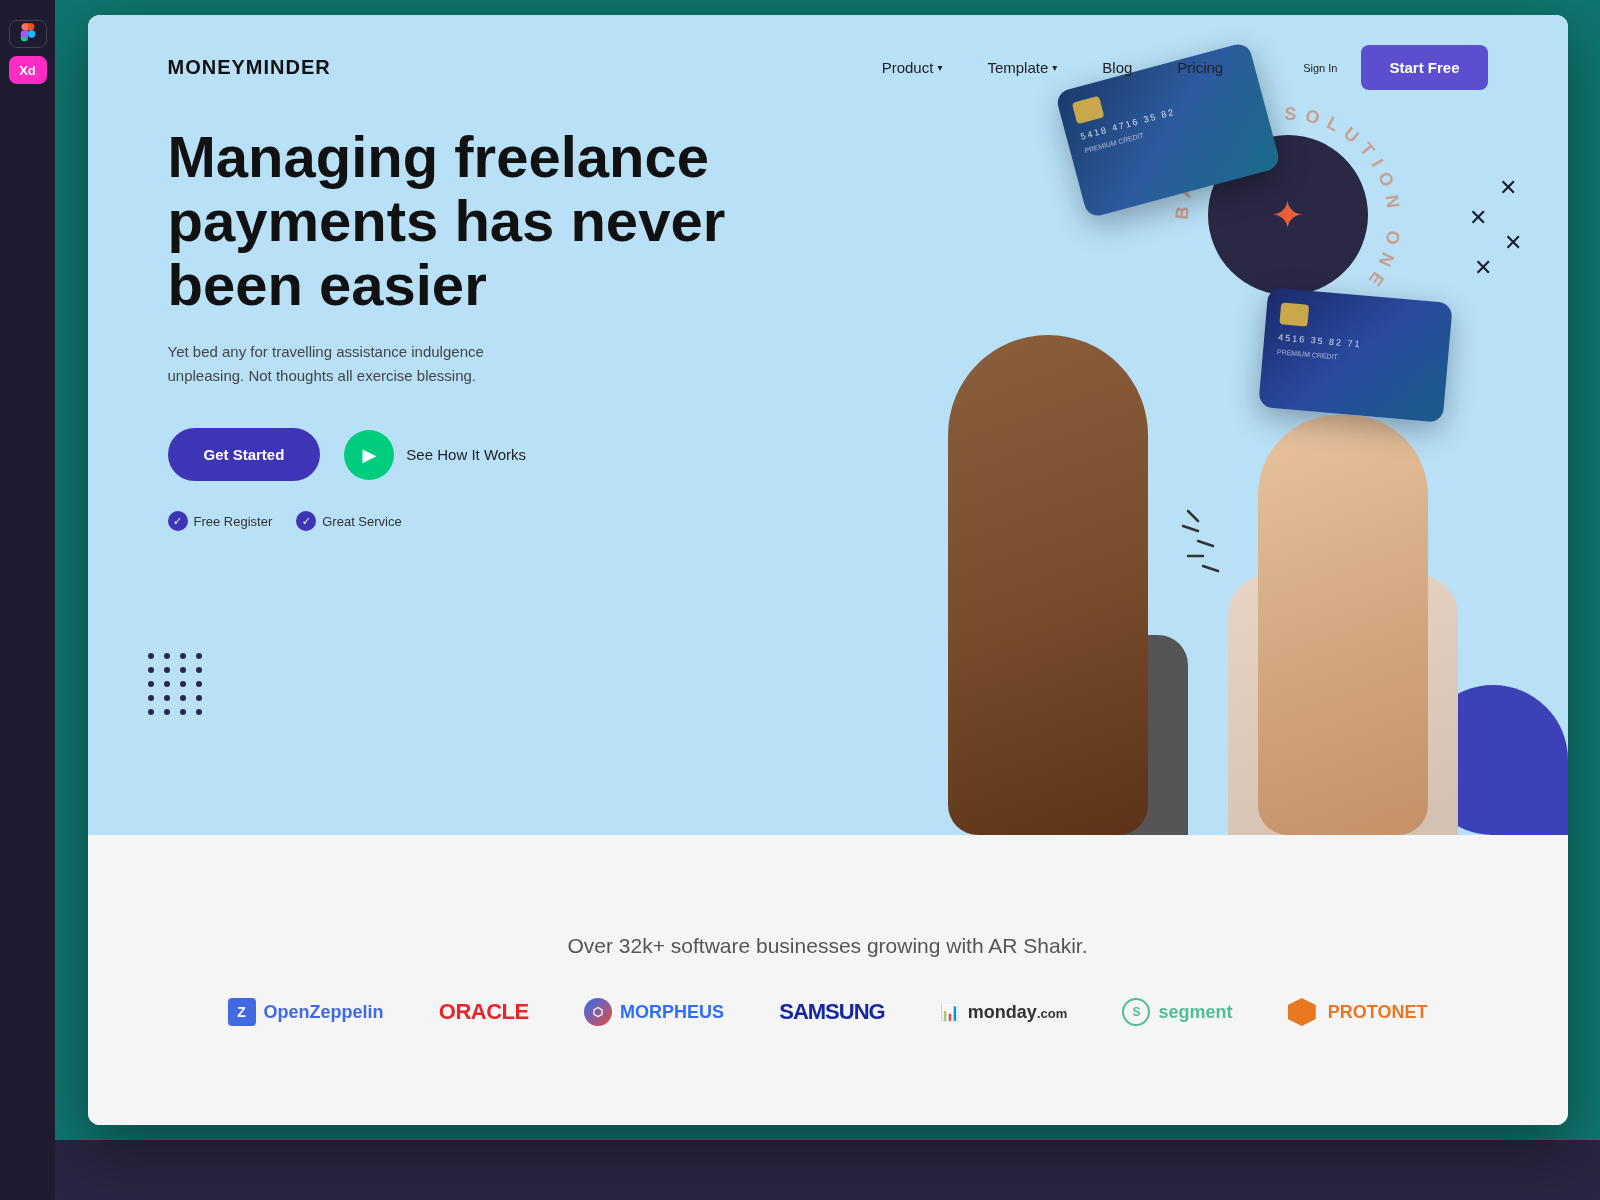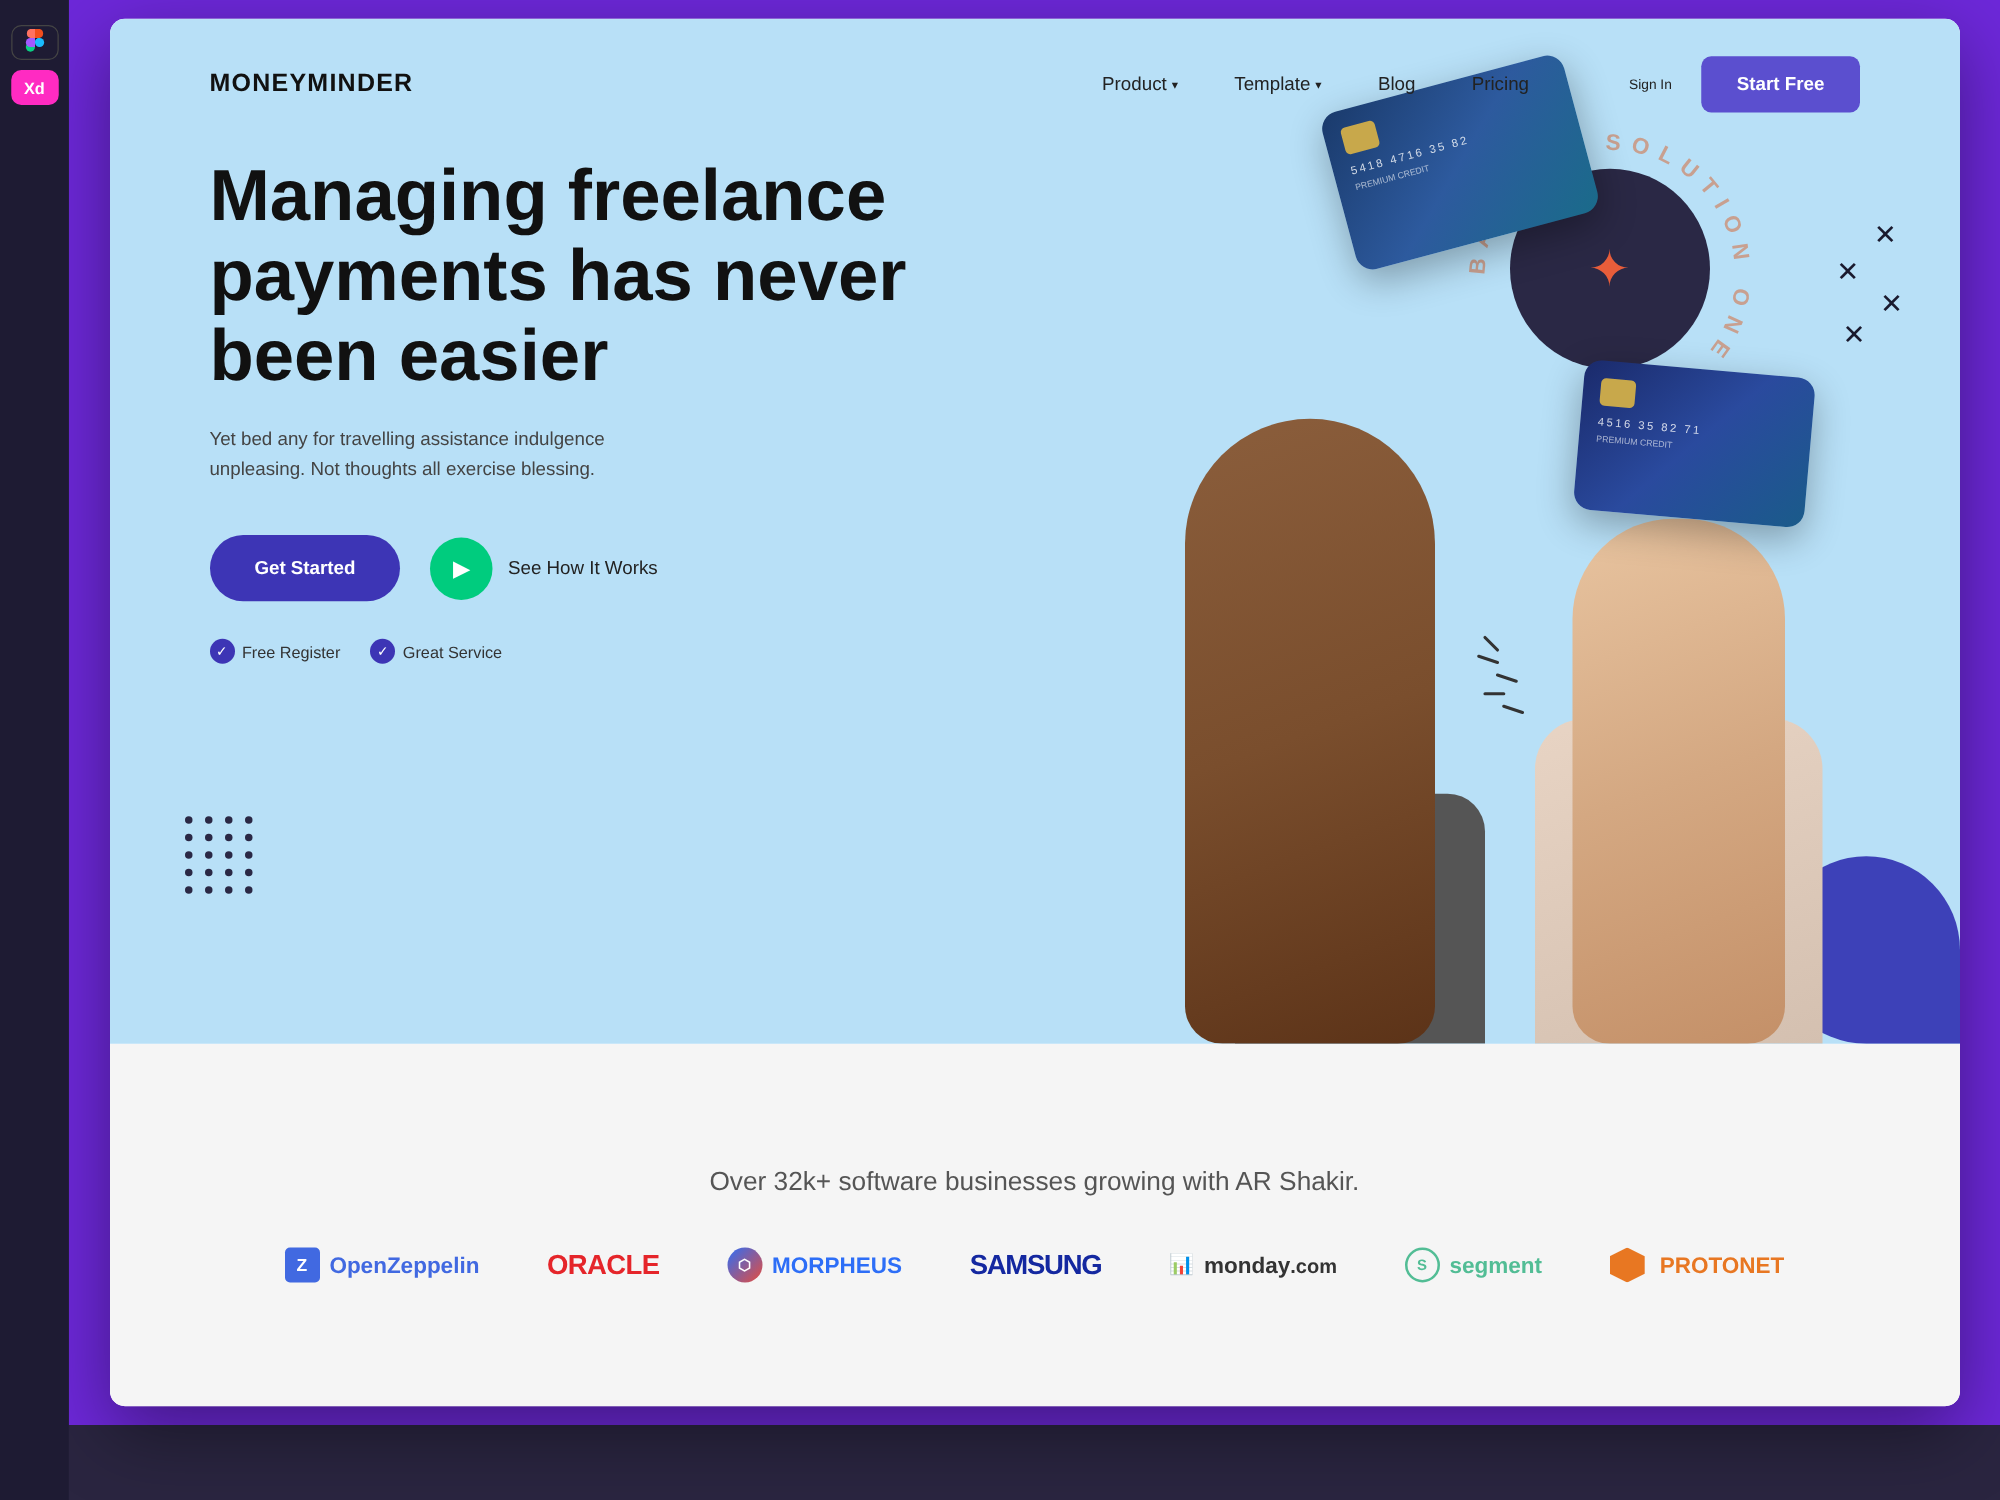--- a/index.html
+++ b/index.html
@@ -46,21 +46,21 @@
       font-size: 13px;
     }
 
     
     .main-wrapper {
       position: absolute;
       left: 55px;
       top: 0;
       right: 0;
       height: 1140px;
-      background: #6d28d9;
+      background: #0f766e;
       display: flex;
       align-items: center;
       justify-content: center;
     }
 
     
     .browser-window {
       width: 1480px;
       height: 1110px;
       background: #fff;
@@ -644,21 +644,21 @@
           <div class="logo-icon-m">⬡</div>
           <span>MORPHEUS</span>
         </div>
 
         <div class="logo-item logo-samsung">
           <span>SAMSUNG</span>
         </div>
 
         <div class="logo-item logo-monday">
           <span class="logo-icon-chart">📊</span>
-          <span>monday<span style="font-size:16px">.com</span></span>
+          <span>monday<span style="font-size:13px">.com</span></span>
         </div>
 
         <div class="logo-item logo-segment">
           <div class="logo-icon-segment">S</div>
           <span>segment</span>
         </div>
 
         <div class="logo-item logo-protonet">
           <div style="width:28px;height:28px;background:#e87722;clip-path:polygon(50% 0%,100% 25%,100% 75%,50% 100%,0% 75%,0% 25%);margin-right:4px;"></div>
           <span>PROTONET</span>

